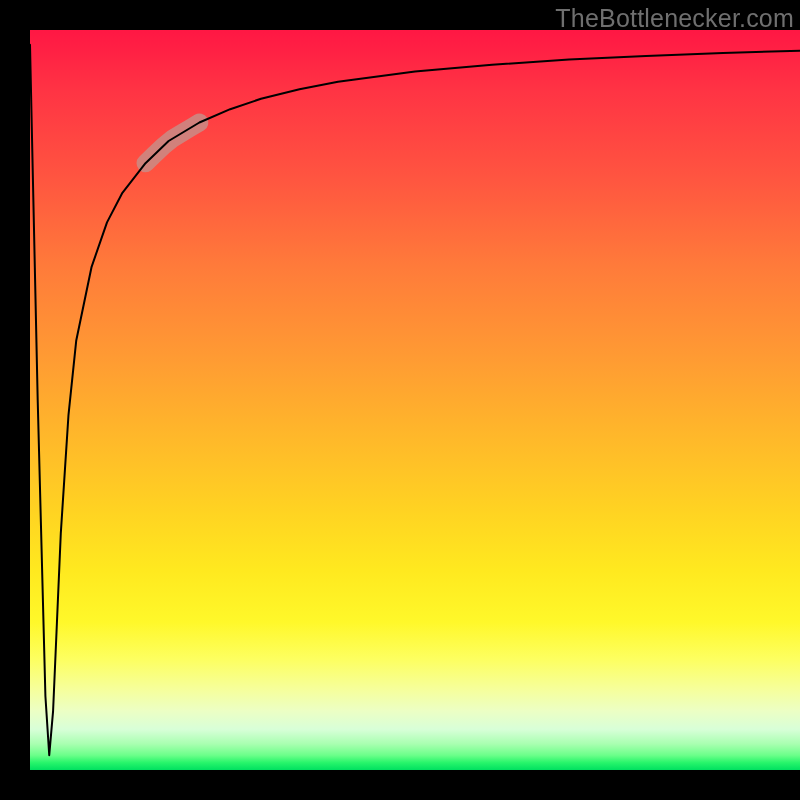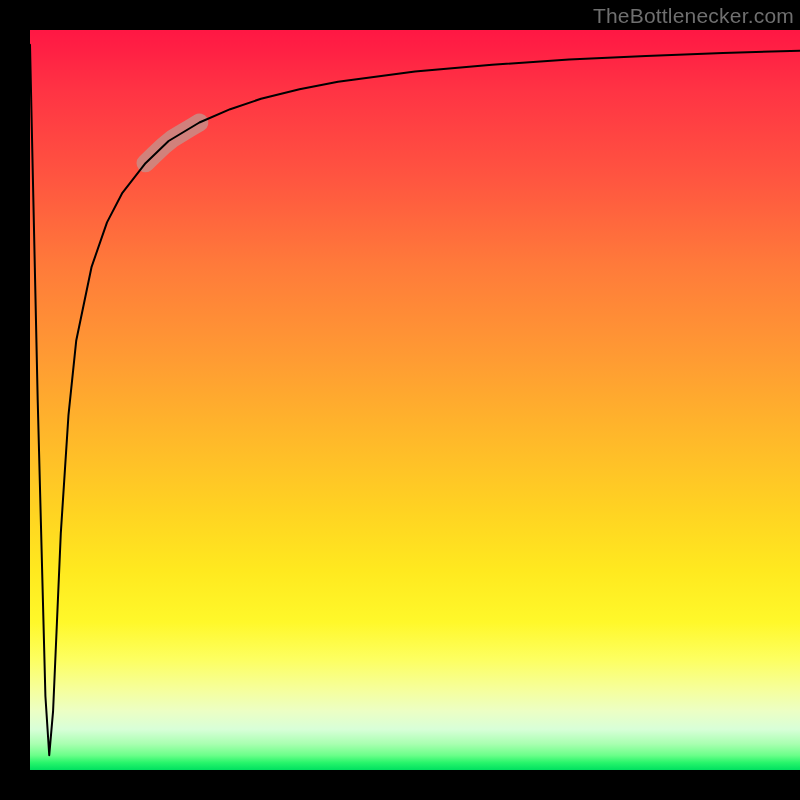--- a/index.html
+++ b/index.html
@@ -42,21 +42,21 @@
       #6cff8a 98%,
       #28f56b 99%,
       #00e060 100%
     );
   }
   .watermark {
     position: absolute;
     top: 4px;
     right: 6px;
     color: #6f6f6f;
-    font-size: 21px;
+    font-size: 25px;
     letter-spacing: 0.2px;
     font-weight: 400;
   }
   svg.curve-layer {
     position: absolute;
     left: 0;
     top: 0;
     width: 770px;
     height: 740px;
     overflow: visible;

